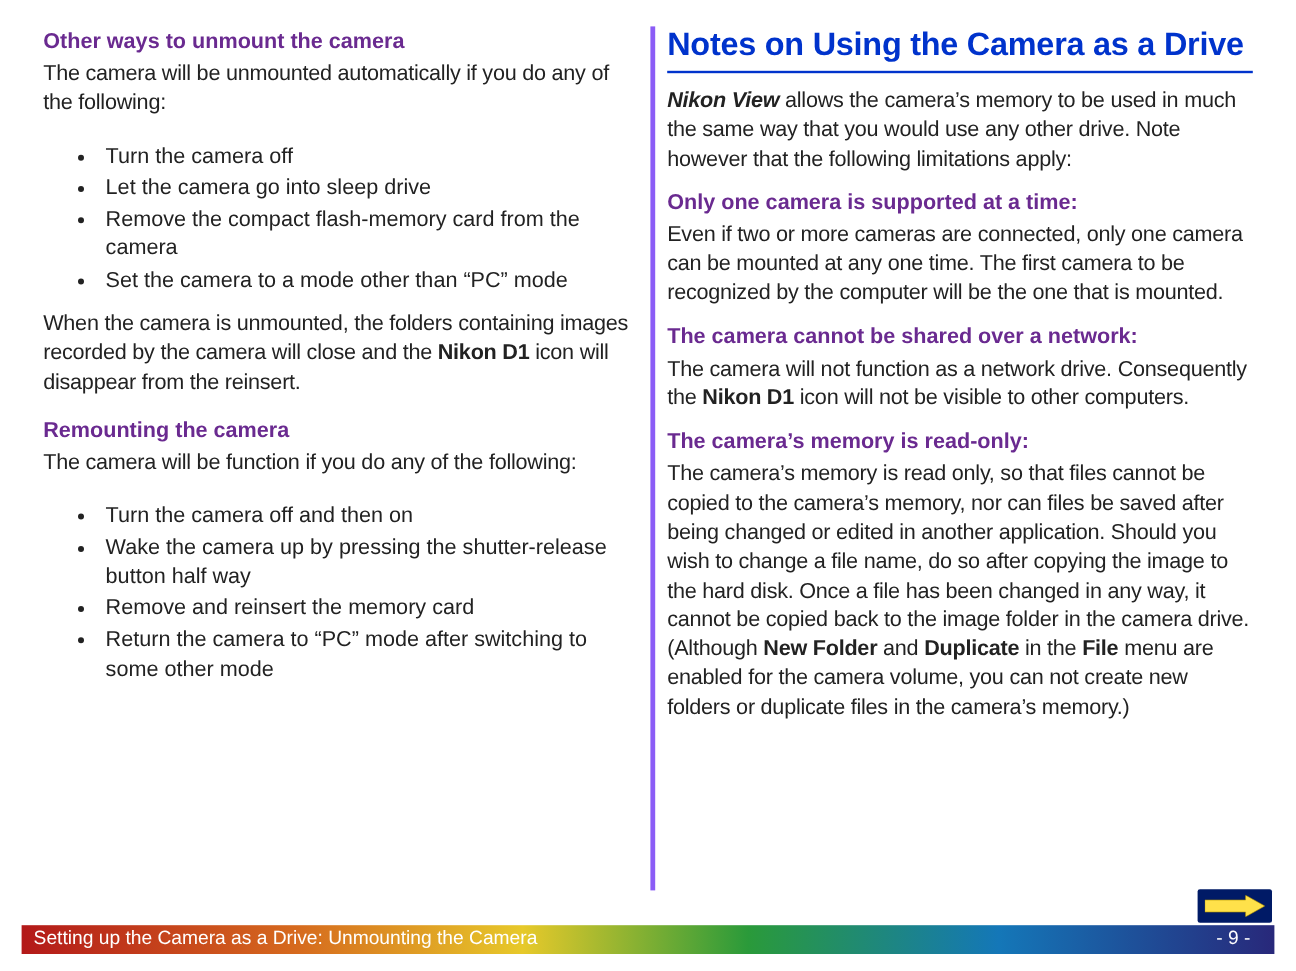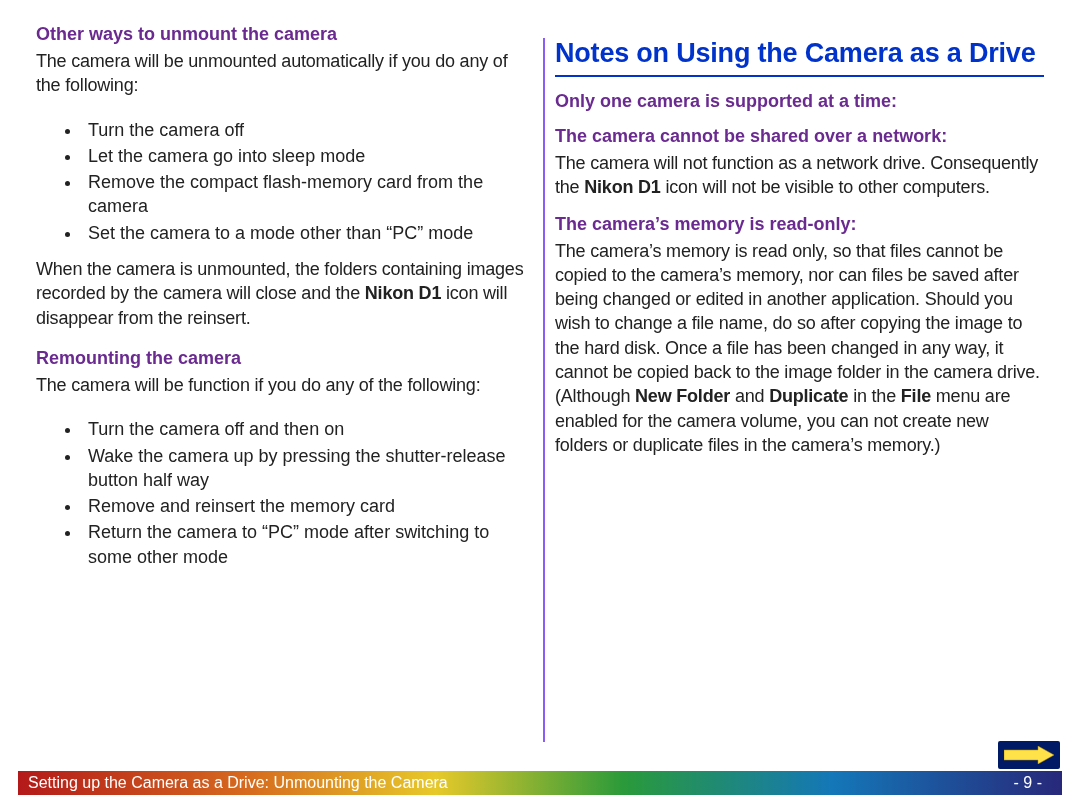--- a/index.html
+++ b/index.html
@@ -3,21 +3,21 @@
 <meta charset="utf-8">
 <style>
   * { box-sizing: border-box; margin: 0; padding: 0; }
   html, body { width: 1080px; height: 809px; font-family: "Gill Sans", "Gill Sans MT", "Trebuchet MS", sans-serif; background: #fff; color: #222; }
   .page {
     width: 1080px; height: 809px; position: relative; padding: 22px 26px 60px 26px;
   }
   .columns { display: flex; gap: 0; height: 720px; }
   .col { flex: 1; padding: 0 10px; }
   .col-left { padding-right: 14px; }
-  .col-right { border-left: 2px solid #8b5cf6; margin-left: 4px; margin-top: 16px; }
+  .col-right { border-left: 4px solid #8b5cf6; margin-left: 4px; }
   .subhead {
     color: #6a2a90; font-weight: bold; font-size: 18px; margin-top: 2px; margin-bottom: 4px;
   }
   p { font-size: 18px; line-height: 1.35; letter-spacing: -0.2px; margin-bottom: 6px; }
   ul { list-style: disc; padding-left: 46px; margin: 20px 0 12px 0; }
   li { font-size: 18px; line-height: 1.35; margin-bottom: 2px; padding-left: 6px; }
   .title-main {
     color: #0033cc; font-weight: bold; font-size: 27px; margin-bottom: 6px; letter-spacing: -0.2px;
   }
   .title-rule {
@@ -43,44 +43,48 @@
 <body>
 
 <div class="page">
   <div class="columns">
 
     <div class="col col-left">
       <div class="subhead">Other ways to unmount the camera</div>
       <p>The camera will be unmounted automatically if you do any of the following:</p>
       <ul>
         <li>Turn the camera off</li>
-        <li>Let the camera go into sleep mode</li>
+        <li>Let the camera go into sleep drive</li>
         <li>Remove the compact flash-memory card from the camera</li>
         <li>Set the camera to a mode other than “PC” mode</li>
       </ul>
       <p>
         <span>When the camera is unmounted, the folders containing images recorded by the camera will close and the </span><span class="boldrun">Nikon D1</span><span> icon will disappear from the reinsert.</span>
       </p>
 
       <div class="subhead" style="margin-top:18px">Remounting the camera</div>
       <p>The camera will be function if you do any of the following:</p>
       <ul>
         <li>Turn the camera off and then on</li>
         <li>Wake the camera up by pressing the shutter-release button half way</li>
         <li>Remove and reinsert the memory card</li>
         <li>Return the camera to “PC” mode after switching to some other mode</li>
       </ul>
     </div>
 
     <div class="col col-right">
       <div class="title-main">Notes on Using the Camera as a Drive</div>
       <hr class="title-rule">
+      <p>
+        <span class="ital">Nikon View</span><span> allows the camera’s memory to be used in much the same way that you would use any other drive.  Note however that the following limitations apply:</span>
+      </p>
 
       <div class="right-section">
         <div class="subhead">Only one camera is supported at a time:</div>
+        <p>Even if two or more cameras are connected, only one camera can be mounted at any one time. The first camera to be recognized by the computer will be the one that is mounted.</p>
       </div>
 
       <div class="right-section">
         <div class="subhead">The camera cannot be shared over a network:</div>
         <p>
           <span>The camera will not function as a network drive.  Consequently the </span><span class="boldrun">Nikon D1</span><span> icon will not be visible to other computers.</span>
         </p>
       </div>
 
       <div class="right-section">

